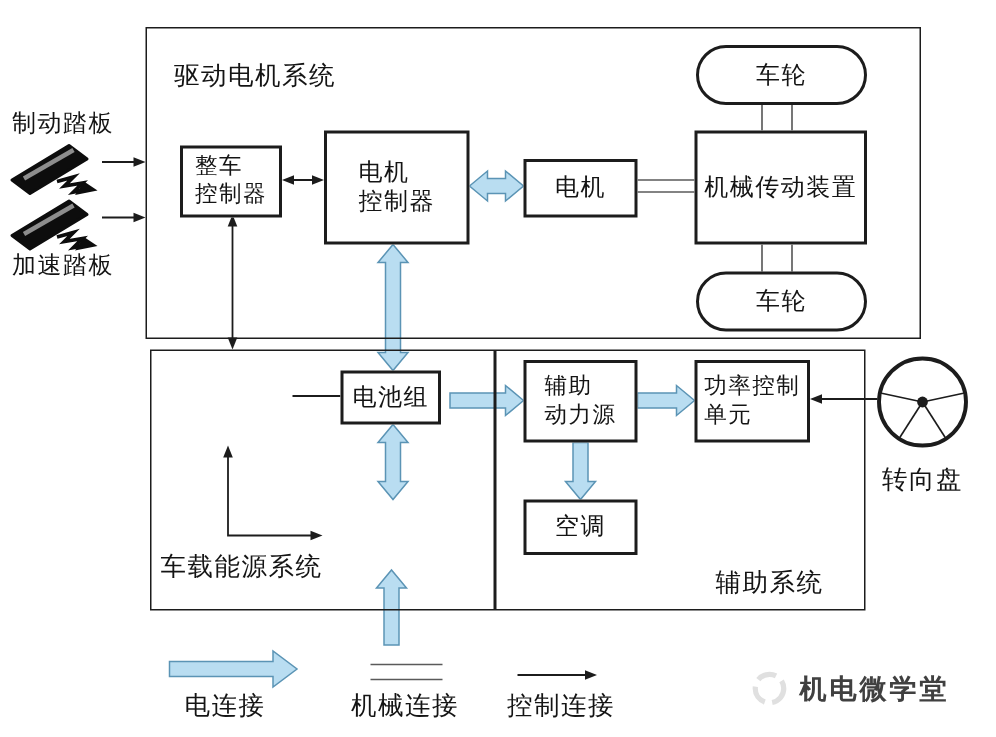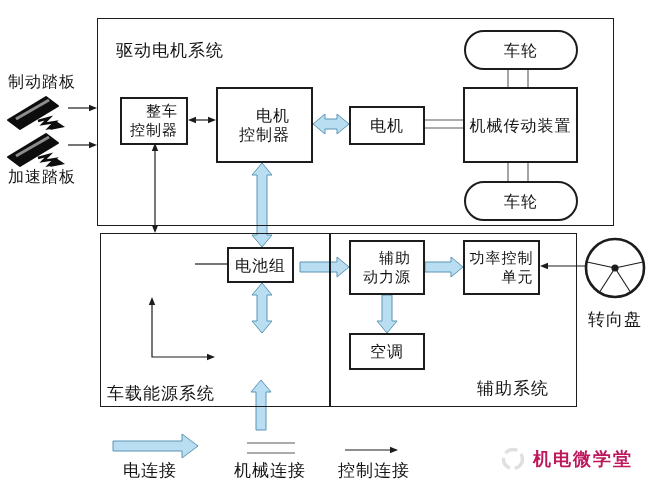--- a/index.html
+++ b/index.html
@@ -5,34 +5,34 @@
   html,body{margin:0;padding:0;background:#fff;}
   #canvas{
     position:relative;width:664px;height:491px;background:#ffffff;
     font-family:"Liberation Serif","DejaVu Serif",serif;color:#141414;overflow:hidden;
   }
   #connectors{position:absolute;left:0;top:0;z-index:1;}
   .container{position:absolute;border:1.6px solid #1c1c1c;background:transparent;z-index:2;box-sizing:border-box;}
   .syslabel{position:absolute;font-size:17px;letter-spacing:1px;white-space:nowrap;}
   .block{
     position:absolute;border:2px solid #1c1c1c;background:#ffffff;z-index:3;box-sizing:border-box;
-    display:flex;align-items:center;justify-content:center;text-align:right;
+    display:flex;align-items:center;justify-content:center;text-align:left;
     white-space:pre-line;font-size:16px;line-height:19px;letter-spacing:1px;
   }
   .sm{font-size:15px;line-height:19px;}
   .pill{border-radius:22px;}
   .freelabel{position:absolute;font-size:16px;letter-spacing:1px;z-index:3;white-space:nowrap;}
   .legendlabel{position:absolute;font-size:17px;letter-spacing:1px;z-index:3;white-space:nowrap;text-align:center;}
   .e{fill:#b9ddf1;stroke:#5b94b5;stroke-width:1;}
   .thin{stroke:#1c1c1c;stroke-width:1.2;fill:none;}
   .head{fill:#1c1c1c;stroke:none;}
   .mech{stroke:#5a5a5a;stroke-width:1.1;fill:none;}
   .watermark{
     position:absolute;left:500px;top:446px;z-index:4;display:flex;align-items:center;gap:7px;
-    color:#be185d;font-size:18px;font-weight:bold;letter-spacing:2px;
+    color:#404040;font-size:18px;font-weight:bold;letter-spacing:2px;
   }
 </style>
 </head>
 <body>
 
 <div id="canvas">
 
   <svg id="connectors" width="664" height="491" viewBox="0 0 664 491">
 
     <g>
@@ -106,21 +106,21 @@
       <path d="M30,27 l11,-3 l-6,6 l12,-2 l-6,6 l11,-2" stroke="#0d0d0d" stroke-width="2.5" fill="none"></path>
       <polygon points="48,27 57,33 42,36" fill="#0d0d0d"></polygon>
     </g>
   </svg>
 
   <div class="container" style="left:97px;top:18px;width:517px;height:208px;">
     <div class="syslabel" style="left:18px;top:20px;">驱动电机系统</div>
   </div>
 
   <div class="container" style="left:100px;top:233px;width:230px;height:174px;">
-    <div class="syslabel" style="left:6px;top:148px;text-align:right;">车载能源系统</div>
+    <div class="syslabel" style="left:6px;top:132px;text-align:right;">车载能源系统</div>
   </div>
 
   <div class="container" style="left:330px;top:233px;width:247px;height:174px;">
     <div class="syslabel" style="left:146px;top:143px;">辅助系统</div>
   </div>
 
   <div class="block sm" style="left:120px;top:97px;width:68px;height:48px;">整车
 控制器</div>
 
   <div class="block" style="left:216px;top:87px;width:97px;height:76px;">电机

